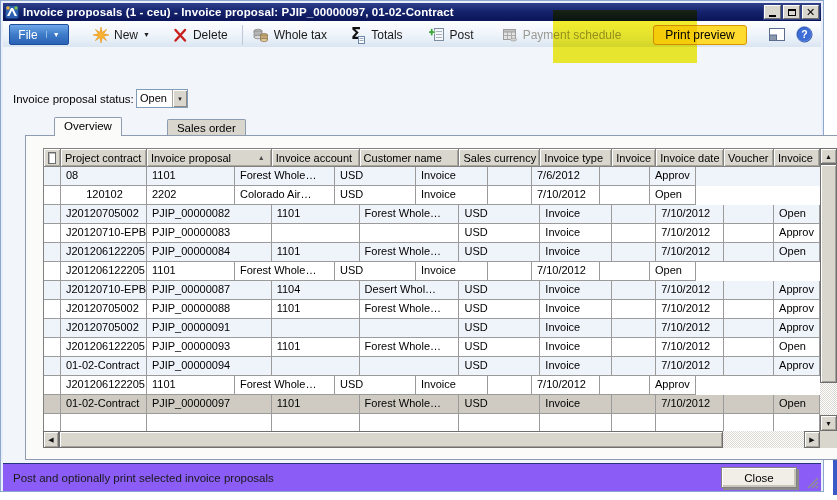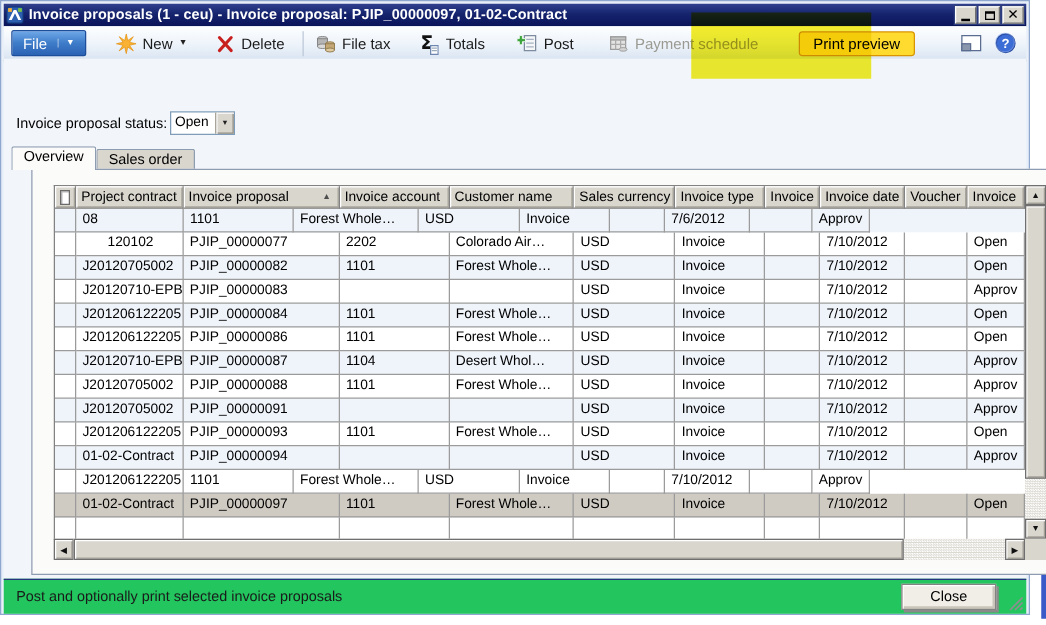--- a/index.html
+++ b/index.html
@@ -57,21 +57,21 @@
   .combo { position:absolute; left:133px; top:42px; width:52px; height:19px; background:#fff;
            border:1px solid #7F9DB9; display:flex; }
   .combo-value { flex:1; font-size:11px; padding:2px 0 0 3px; color:#000; }
   .combo-btn { width:15px; background:#D9D6CE; border-left:1px solid #A8A49A;
                box-shadow:inset 1px 1px 0 #fff, inset -1px -1px 0 #8F8B82;
                display:flex; align-items:center; justify-content:center; font-size:6px; color:#222; }
 
   
   .tabs { position:absolute; left:6px; top:70px; display:flex; align-items:flex-end; height:19px; }
   .tab { font-size:11.5px; padding:2px 9px 3px 9px; border:1px solid #8E9CB2; border-bottom:none;
-         background:#D9D6CE; color:#000; height:17px; border-radius:2px 2px 0 0; }
+         background:#D9D6CE; color:#000; height:17px; border-radius:2px 2px 0 0;margin-left:45px; }
   .tab.active { background:#FBFBF9; height:19px; position:relative; z-index:2; }
 
   
   .tab-panel { position:absolute; left:6px; top:88px; width:814px; height:325px;
                background:#FBFBF9; border:1px solid #8E9CB2;margin-left:16px; }
 
   
   .grid { position:absolute; left:17px; top:12px; width:794px; height:300px; background:#fff; font-size:11px; }
   .gtable { position:absolute; left:0; top:0; width:777px; border-left:1px solid #828282; border-top:1px solid #828282; }
   .grow { display:flex; height:19px; background:#fff; }
@@ -102,21 +102,21 @@
   .vscroll .down  { position:absolute; left:0; top:267px; width:17px; height:16px; }
   .hscroll { position:absolute; left:0; top:283px; width:777px; height:17px; }
   .hscroll .left  { position:absolute; left:0; top:0; width:16px; height:17px; }
   .hscroll .track { position:absolute; left:16px; top:0; width:745px; height:17px; }
   .hscroll .thumb { position:absolute; left:16px; top:0; width:664px; height:17px; }
   .hscroll .right { position:absolute; left:761px; top:0; width:16px; height:17px; }
   .scorner { position:absolute; left:777px; top:283px; width:17px; height:17px; background:#D9D6CE; }
 
   
   .statusbar { position:absolute; left:2px; top:462px; width:818px; height:28px;
-               background:#22c55e; border-top:1px solid #27357E; display:flex; align-items:center; }
+               background:#8b5cf6; border-top:1px solid #27357E; display:flex; align-items:center; }
   .status-msg { font-size:11.5px; color:#1a1a1a; padding-left:10px; flex:1; }
   .close-btn { width:76px; height:21px; margin-right:24px; background:#F0EEE6;
                border:1px solid #828282; box-shadow:inset 1px 1px 0 #fff, inset -2px -2px 0 #C9C5BB, 2px 2px 0 #8a8a8a;
                font-size:11.5px; color:#000; display:flex; align-items:center; justify-content:center; }
   .resize-grip { position:absolute; right:2px; bottom:2px; width:13px; height:13px; }
 </style>
 </head>
 <body>
 
 <div class="stage">
@@ -175,21 +175,21 @@
 
       <div class="tb-item">
         <svg class="tb-icon" viewBox="0 0 16 16">
           <ellipse cx="5" cy="4" rx="4" ry="1.8" fill="#C9C9C9" stroke="#7B7B7B" stroke-width="0.7"></ellipse>
           <rect x="1" y="4" width="8" height="6" fill="#B5B5B5" stroke="#7B7B7B" stroke-width="0.7"></rect>
           <ellipse cx="5" cy="10" rx="4" ry="1.8" fill="#D9D9D9" stroke="#7B7B7B" stroke-width="0.7"></ellipse>
           <ellipse cx="11" cy="8" rx="3.6" ry="1.6" fill="#D3B98A" stroke="#8A7348" stroke-width="0.7"></ellipse>
           <rect x="7.4" y="8" width="7.2" height="5" fill="#C3A876" stroke="#8A7348" stroke-width="0.7"></rect>
           <ellipse cx="11" cy="13" rx="3.6" ry="1.6" fill="#E0CBA0" stroke="#8A7348" stroke-width="0.7"></ellipse>
         </svg>
-        <span>File tax</span>
+        <span>Whole tax</span>
       </div>
 
       <div class="tb-item" style="margin-left:16px;">
         <span class="sigma">Σ<svg width="7" height="8" viewBox="0 0 7 8" style="position:absolute; right:-4px; bottom:-2px;">
               <rect x="0.5" y="0.5" width="6" height="7" fill="#fff" stroke="#6C86B0"></rect>
               <line x1="1.5" y1="2.5" x2="5.5" y2="2.5" stroke="#9AB" stroke-width="1"></line>
               <line x1="1.5" y1="4.5" x2="5.5" y2="4.5" stroke="#9AB" stroke-width="1"></line>
             </svg></span>
         <span style="margin-left:5px;">Totals</span>
       </div>
@@ -294,21 +294,20 @@
                 <div class="gcell" style="width: 81px;">USD</div>
                 <div class="gcell" style="width: 72px;">Invoice</div>
                 <div class="gcell" style="width: 44px;"></div>
                 <div class="gcell" style="width: 68px;">7/6/2012</div>
                 <div class="gcell" style="width: 50px;"></div>
                 <div class="gcell" style="width: 46px;">Approv</div>
               </div>
               <div class="grow">
                 <div class="gcell" style="width: 17px;"></div>
                 <div class="gcell" style="width: 86px; text-align: center;">120102</div>
-                <div class="gcell" style="width: 125px;">PJIP_00000077</div>
                 <div class="gcell" style="width: 88px;">2202</div>
                 <div class="gcell" style="width: 100px;">Colorado Air…</div>
                 <div class="gcell" style="width: 81px;">USD</div>
                 <div class="gcell" style="width: 72px;">Invoice</div>
                 <div class="gcell" style="width: 44px;"></div>
                 <div class="gcell" style="width: 68px;">7/10/2012</div>
                 <div class="gcell" style="width: 50px;"></div>
                 <div class="gcell" style="width: 46px;">Open</div>
               </div>
               <div class="grow alt">
@@ -346,21 +345,20 @@
                 <div class="gcell" style="width: 81px;">USD</div>
                 <div class="gcell" style="width: 72px;">Invoice</div>
                 <div class="gcell" style="width: 44px;"></div>
                 <div class="gcell" style="width: 68px;">7/10/2012</div>
                 <div class="gcell" style="width: 50px;"></div>
                 <div class="gcell" style="width: 46px;">Open</div>
               </div>
               <div class="grow">
                 <div class="gcell" style="width: 17px;"></div>
                 <div class="gcell" style="width: 86px;">J201206122205</div>
-                <div class="gcell" style="width: 125px;">PJIP_00000086</div>
                 <div class="gcell" style="width: 88px;">1101</div>
                 <div class="gcell" style="width: 100px;">Forest Whole…</div>
                 <div class="gcell" style="width: 81px;">USD</div>
                 <div class="gcell" style="width: 72px;">Invoice</div>
                 <div class="gcell" style="width: 44px;"></div>
                 <div class="gcell" style="width: 68px;">7/10/2012</div>
                 <div class="gcell" style="width: 50px;"></div>
                 <div class="gcell" style="width: 46px;">Open</div>
               </div>
               <div class="grow alt">

